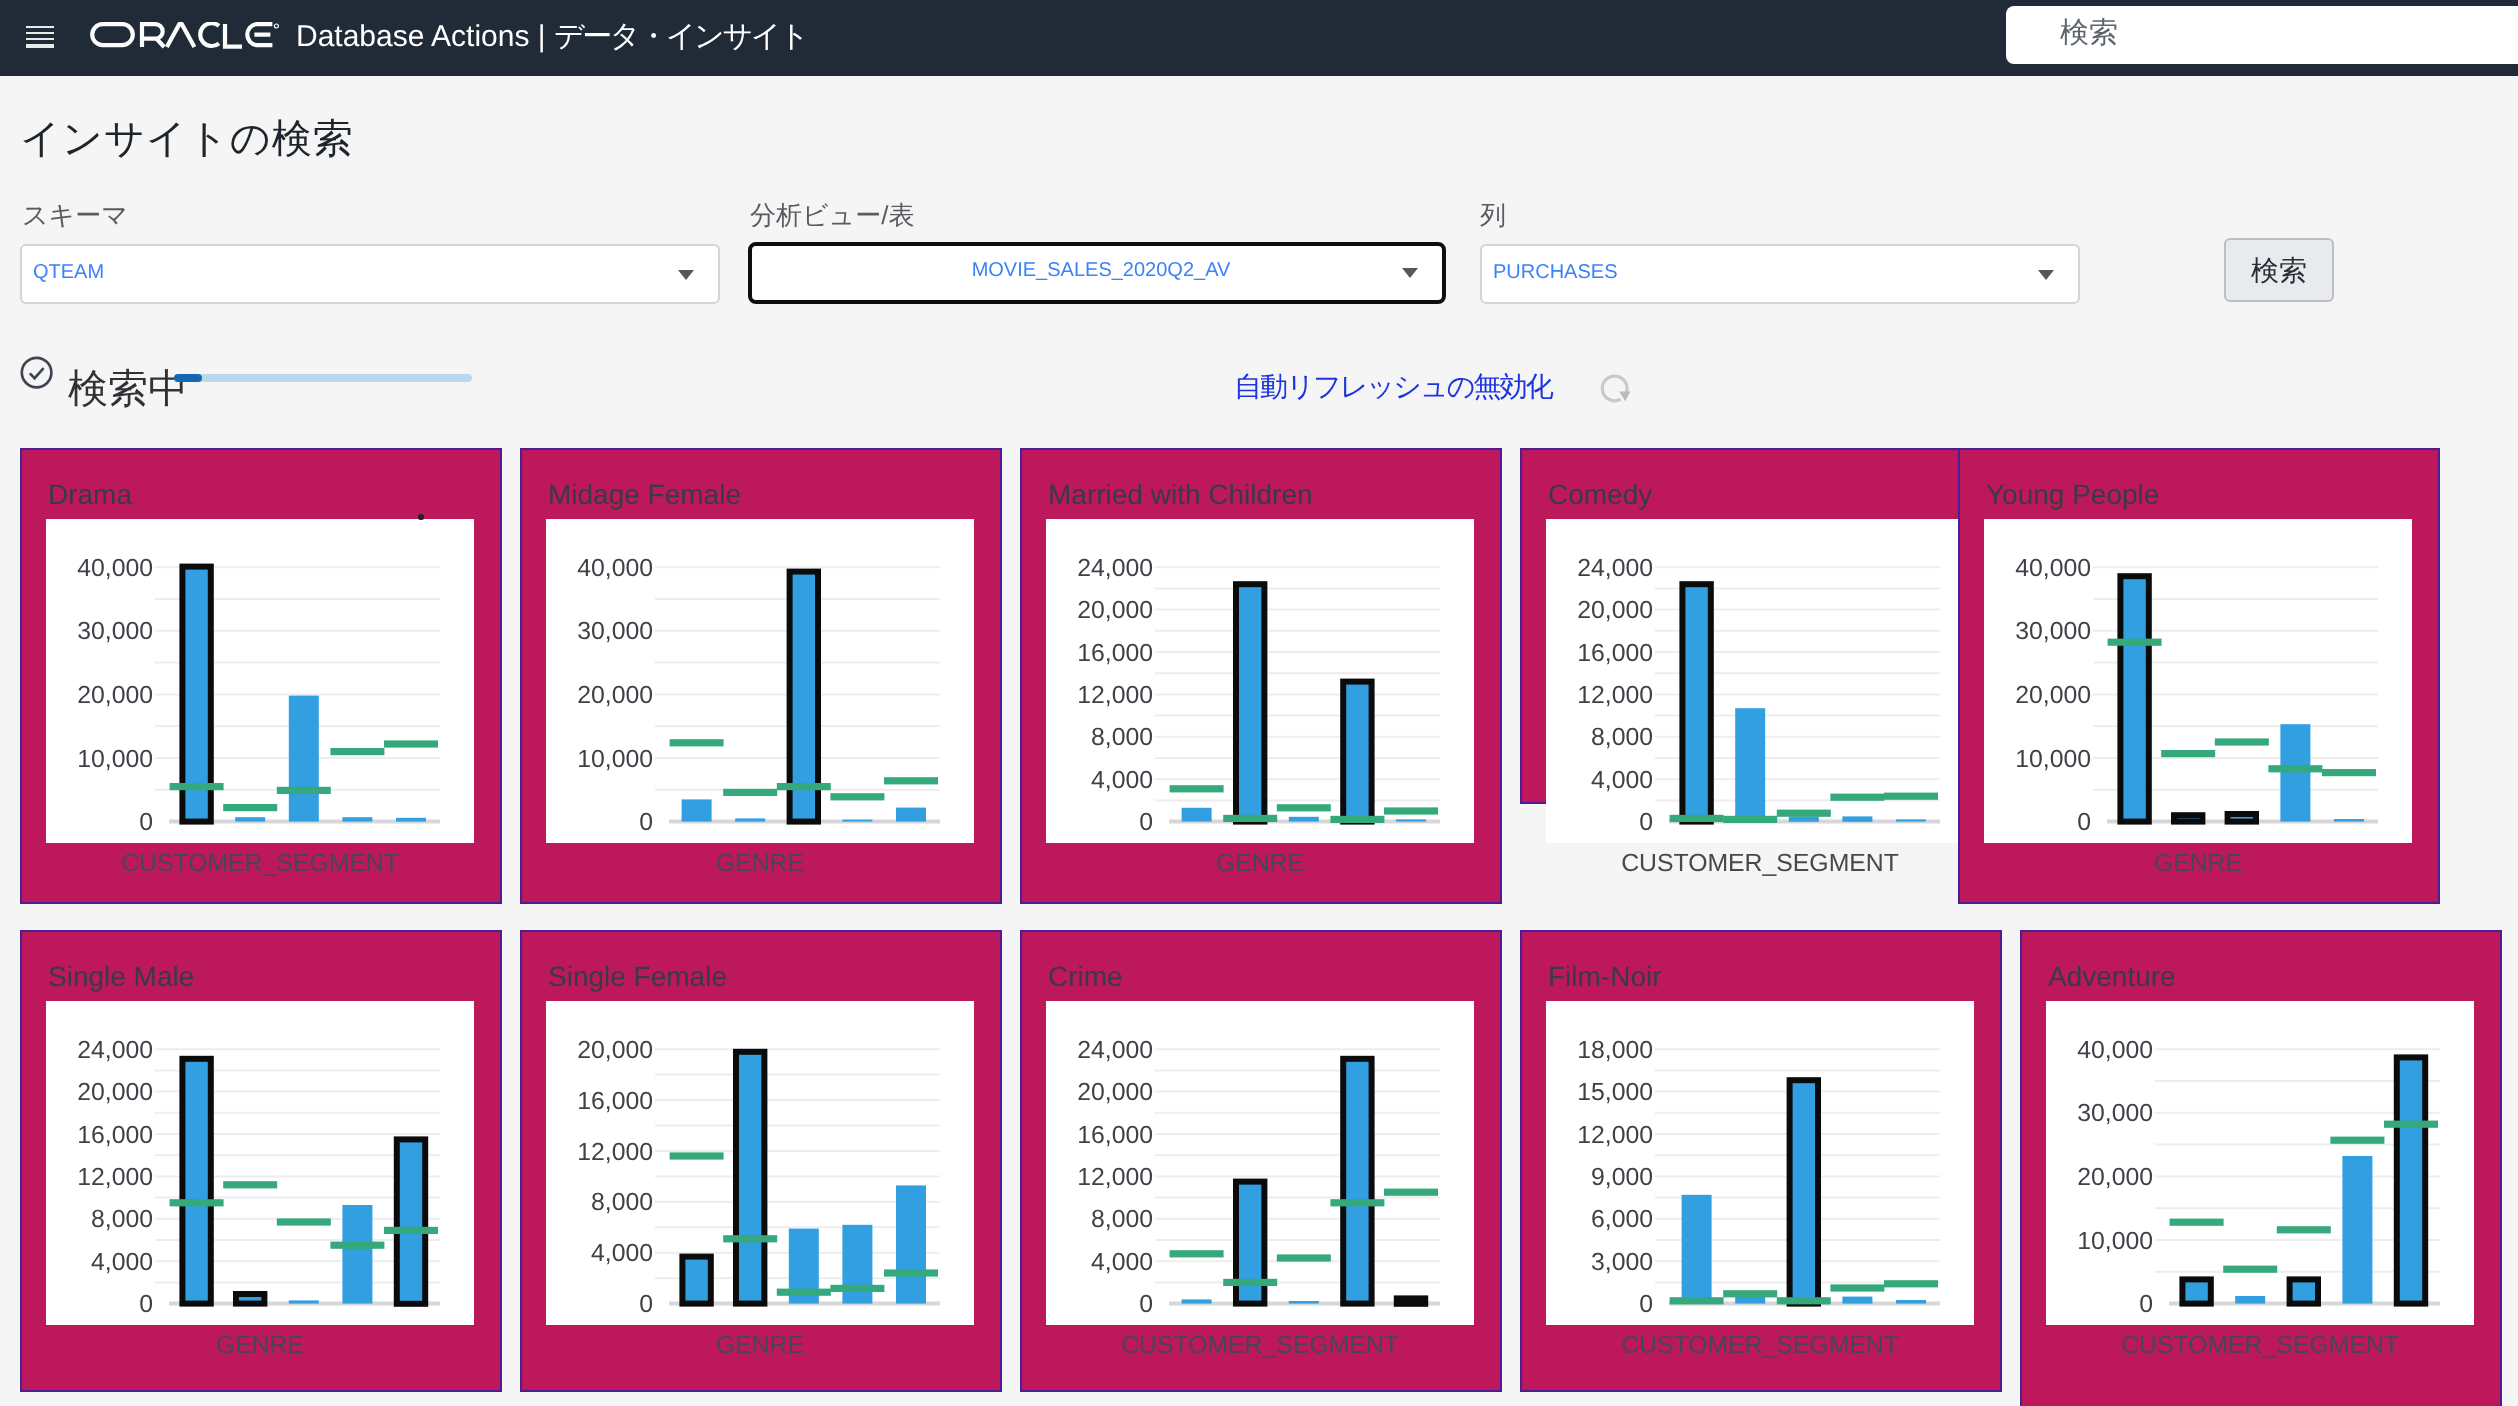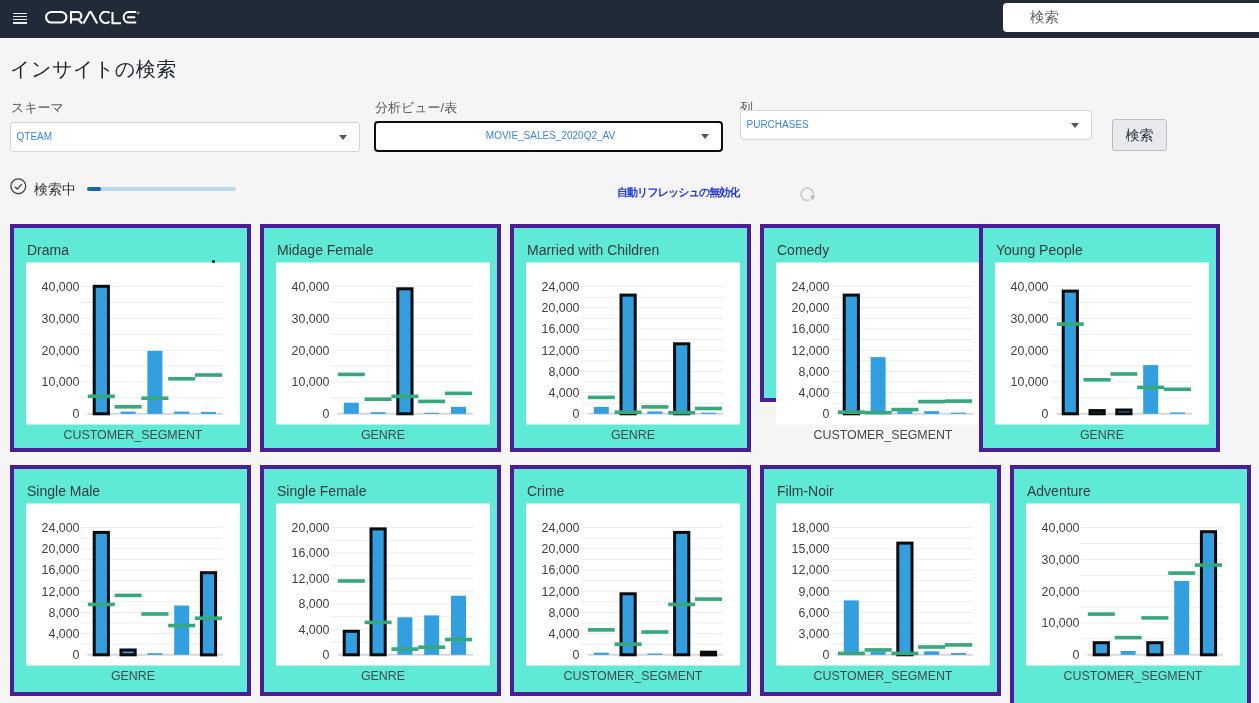--- a/index.html
+++ b/index.html
@@ -10,54 +10,55 @@
 .apptitle { position:absolute; left:148px; top:8.5px; font-size:15px; color:#ffffff; } .jp { letter-spacing:-1.2px; }
 .searchbox { position:absolute; left:1003px; top:2.5px; width:270px; height:29px; background:#ffffff; border-radius:4px; font-size:14.5px; color:#5f646c; line-height:29px; padding-left:27px; }
 h1 { position:absolute; left:10px; top:55.5px; font-size:20px; font-weight:normal; color:#1d242c; letter-spacing:0.5px; }
 .flabel { position:absolute; font-size:13px; color:#595b60; }
 .sel { position:absolute; height:30px; background:#fff; border:1px solid #d5d5d8; border-radius:3px; font-size:10px; color:#3b82f6; line-height:28px; padding-left:5.5px; }
 .sel .arr { position:absolute; right:12px; top:12px; width:0; height:0; border-left:4.5px solid transparent; border-right:4.5px solid transparent; border-top:5.5px solid #55585d; }
 .sel2 { border:2px solid #0e0e0e; border-radius:4px; line-height:26px; height:31px; padding-left:4px;text-align:center; }
 .btn { position:absolute; left:1112px; top:119px; width:55px; height:32px; background:#e8eaed; border:1px solid #babec2; border-radius:3px; font-size:14px; color:#262e36; text-align:center; line-height:30px; }
 .status { position:absolute; left:0; top:176px; width:1259px; height:24px; }
 .sicon { position:absolute; left:9.8px; top:2px; }
-.stext { position:absolute; left:34px; top:5px; font-size:14px; color:#303236; }
+.stext { position:absolute; left:34px; top:5px; font-size:20px; color:#303236; }
 .pbar { position:absolute; left:87px; top:10.5px; width:149px; height:4px; background:#b9d8ec; border-radius:2px; }
 .pbar .fill { position:absolute; left:0; top:0; width:14px; height:4px; background:#1368b4; border-radius:2px; }
-.reflink { position:absolute; left:617px; top:9px; font-size:11px; letter-spacing:-0.95px; color:#1d35e0;font-weight:bold; }
+.reflink { position:absolute; left:617px; top:9px; font-size:14px; letter-spacing:-0.95px; color:#1d35e0; }
 .ricon { position:absolute; left:799px; top:9.5px; }
-.card { position:absolute; width:241px; height:228px; background:#5eead4; border:4px solid #4c1d95; }
+.card { position:absolute; width:241px; height:228px; background:#be185d; border:1px solid #4c1d95; }
 .dot { position:absolute; left:198px; top:32px; width:2.5px; height:2.5px; background:#222; border-radius:50%; }
 </style></head><body>
 <div class="hdr">
 <div class="burger">
       <div></div>
       <div></div>
       <div></div>
       <div></div>
     </div>
 <div class="o-logo"><svg width="95" height="14" viewBox="0 0 95 14" fill="none" stroke="#fbfcfc" stroke-width="2.1">
         <rect x="1.1" y="1.05" width="20.3" height="10.5" rx="5.25"></rect>
         <path d="M26 12.5 V1.05 H32.7 A3.65 3.65 0 0 1 32.7 8.35 H26"></path>
         <path d="M33.4 8.5 L37.1 12.5"></path>
         <path d="M38.4 12.5 L44.6 1.2 Q45.3 0.1 46 1.2 L52.2 12.5"></path>
         <path d="M64.5 1.95 A5.7 5.7 0 1 0 64.5 10.65"></path>
         <path d="M67.5 1.05 V12.3 H76"></path>
         <path d="M91.2 1.05 H83.2 A5.3 5.3 0 0 0 83.2 11.55 H91.2 M82.2 6.3 H90.2"></path>
         <circle cx="93.2" cy="2" r="1" stroke-width="0.6"></circle>
       </svg></div>
+<span class="apptitle">Database Actions | <span class="jp">データ・インサイト</span></span>
 <div class="searchbox">検索</div>
 </div>
 <h1>インサイトの検索</h1>
 <div class="flabel" style="left:11px;top:99px">スキーマ</div>
 <div class="flabel" style="left:375px;top:99px">分析ビュー/表</div>
 <div class="flabel" style="left:740px;top:99px">列</div>
 <div class="sel" style="left:10px;top:122px;width:350px">QTEAM<span class="arr"></span></div>
 <div class="sel sel2" style="left:374px;top:121px;width:349px">MOVIE_SALES_2020Q2_AV<span class="arr" style="top:11px"></span></div>
-<div class="sel" style="left:740px;top:110px;width:352px">PURCHASES<span class="arr"></span></div>
+<div class="sel" style="left:740px;top:122px;width:300px">PURCHASES<span class="arr"></span></div>
 <div class="btn">検索</div>
 <div class="status">
 <span class="sicon"><svg width="17" height="17" viewBox="0 0 17 17">
         <circle cx="8.3" cy="8.3" r="7.4" fill="none" stroke="#3e464f" stroke-width="1.35"></circle>
         <path d="M4.9 8.7 L7.3 11.1 L11.8 6.1" fill="none" stroke="#3e464f" stroke-width="1.35"></path>
       </svg></span>
 <span class="stext">検索中</span>
 <div class="pbar">
       <div class="fill"></div>
     </div>

